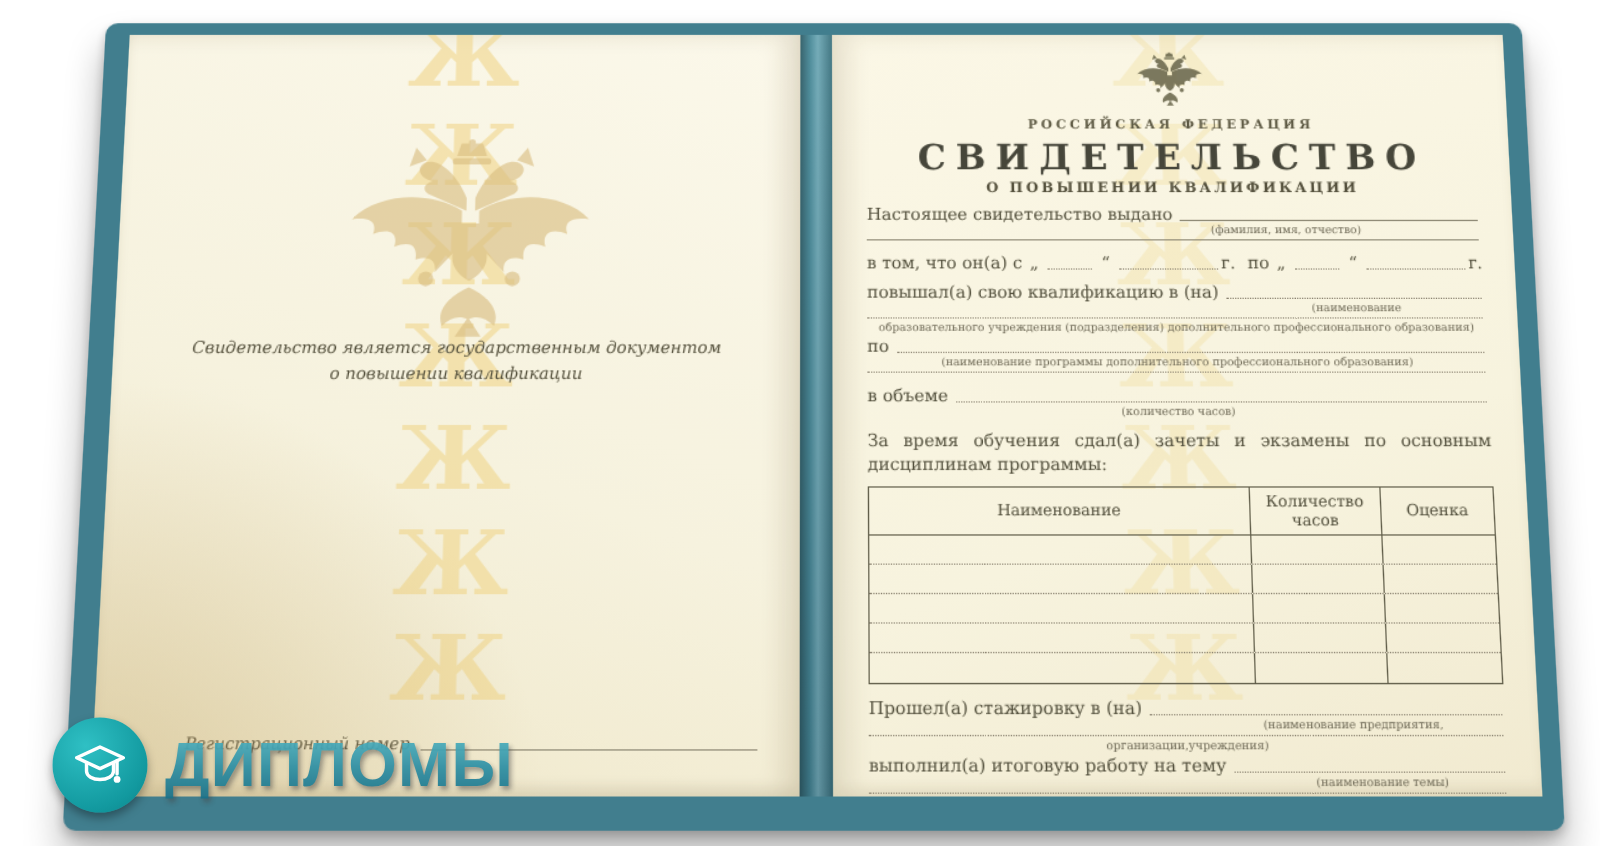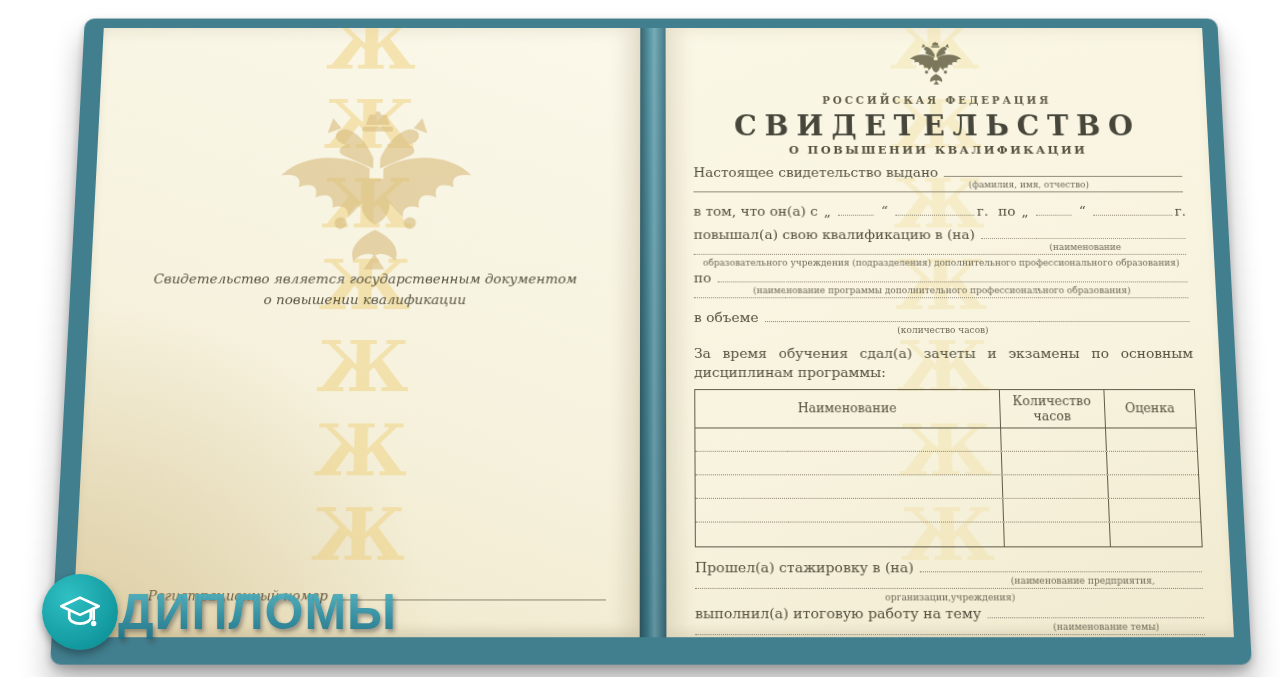--- a/index.html
+++ b/index.html
@@ -79,21 +79,21 @@
   .trow:last-child { border-bottom:none; }
   .tc { height:100%; }
 
   
   .logo { position:absolute; left:42px; top:574px; display:flex; align-items:center; z-index:5; }
   .logo-circle { width:76px; height:76px; border-radius:50%;
     background:radial-gradient(circle at 35% 30%, #2fc0c4, #12999f 70%, #0c8389);
     display:flex; align-items:center; justify-content:center;
     box-shadow:0 4px 8px rgba(0,0,0,.35); }
   .cap-svg { width:46px; height:40px; color:#ffffff; }
-  .logo-text { font-family:"Liberation Sans","DejaVu Sans",sans-serif;
+  .logo-text { margin-left:14px; font-family:"Liberation Sans","DejaVu Sans",sans-serif;
     font-weight:bold; font-size:50px; letter-spacing:1px;
     background:linear-gradient(180deg,#56b9c6 0%,#2c8da2 55%,#176e86 100%);
     -webkit-background-clip:text; background-clip:text; color:transparent;
     filter:drop-shadow(2px 3px 2px rgba(70,70,70,.55)); opacity:.93; }
 </style>
 </head>
 <body>
 
 <svg width="0" height="0" style="position:absolute">
   <defs>

